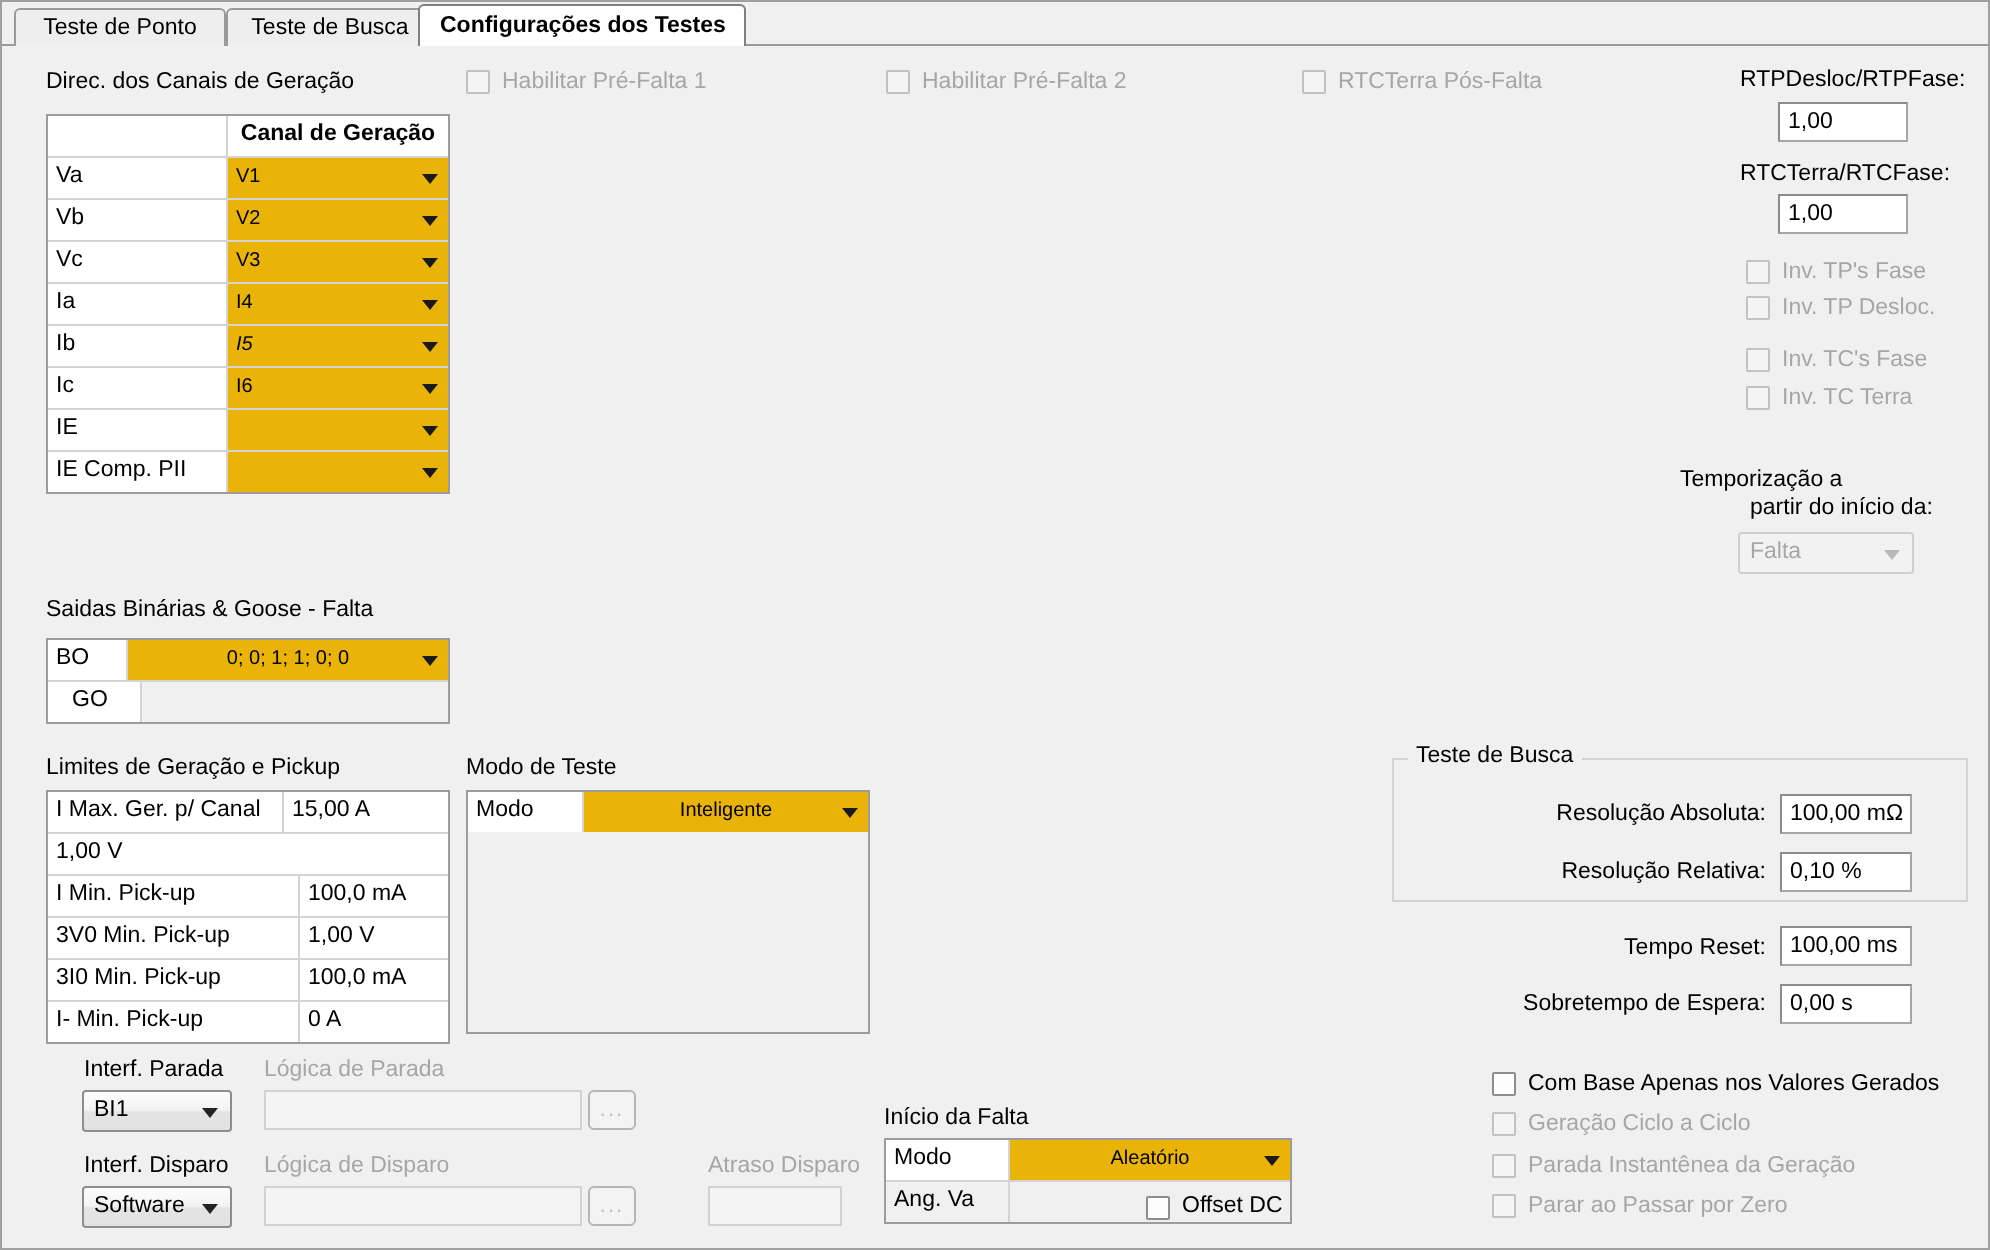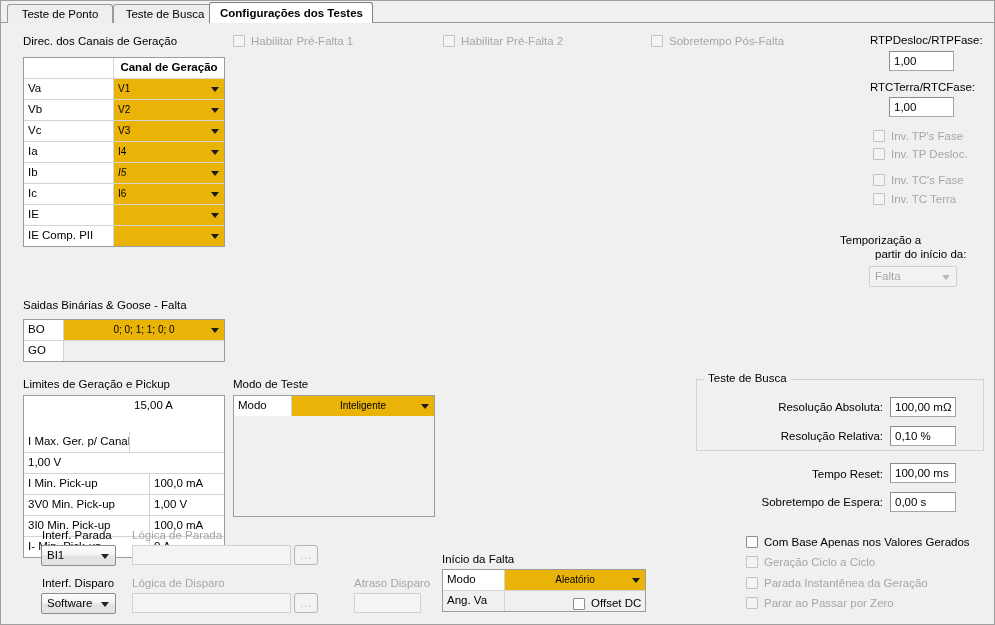--- a/index.html
+++ b/index.html
@@ -304,21 +304,21 @@
   <div class="cb disabled" style="left:232px; top:34px;">
     <span class="box"></span>
     <span class="cbtext">Habilitar Pré-Falta 1</span>
   </div>
   <div class="cb disabled" style="left:442px; top:34px;">
     <span class="box"></span>
     <span class="cbtext">Habilitar Pré-Falta 2</span>
   </div>
   <div class="cb disabled" style="left:650px; top:34px;">
     <span class="box"></span>
-    <span class="cbtext">Sobretempo Pós-Falta</span>
+    <span class="cbtext">RTCTerra Pós-Falta</span>
   </div>
 
   <div class="lbl" style="left:869px; top:33px;">RTPDesloc/RTPFase:</div>
   <div class="tb" style="left:888px; top:50px; width:65px; height:20px;">1,00</div>
 
   <div class="lbl" style="left:869px; top:80px;">RTCTerra/RTCFase:</div>
   <div class="tb" style="left:888px; top:96px; width:65px; height:20px;">1,00</div>
 
   <div class="cb disabled" style="left:872px; top:129px;">
     <span class="box"></span>
@@ -347,30 +347,30 @@
   <div class="lbl" style="left:22px; top:298px;">Saidas Binárias &amp; Goose - Falta</div>
 
   <div class="grid" style="left:22px; top:318px; width:202px;">
     <div class="row">
       <div class="cell lab" style="width:40px;">BO</div>
       <div class="cell" style="width:160px; padding:0;">
         <div class="cellcombo center"><span>0; 0; 1; 1; 0; 0</span><span class="arr"></span></div>
       </div>
     </div>
     <div class="row">
-      <div class="cell lab" style="width:40px;">GO</div>
+      <div class="cell lab" style="width:40px;margin-left:8px;">GO</div>
       <div class="cell empty" style="width:160px;"></div>
     </div>
   </div>
 
   <div class="lbl" style="left:22px; top:377px;">Limites de Geração e Pickup</div>
 
   <div class="grid" style="left:22px; top:394px; width:202px;">
     <div class="row">
-      <div class="cell lab" style="width:106px;margin-top:36px;">I Max. Ger. p/ Canal</div>
+      <div class="cell lab" style="width:118px;">I Max. Ger. p/ Canal</div>
       <div class="cell" style="width:74px;">15,00 A</div>
     </div>
     <div class="row">
       <div class="cell" style="width:74px;">1,00 V</div>
     </div>
     <div class="row">
       <div class="cell lab" style="width:126px;">I Min. Pick-up</div>
       <div class="cell" style="width:74px;">100,0 mA</div>
     </div>
     <div class="row">

